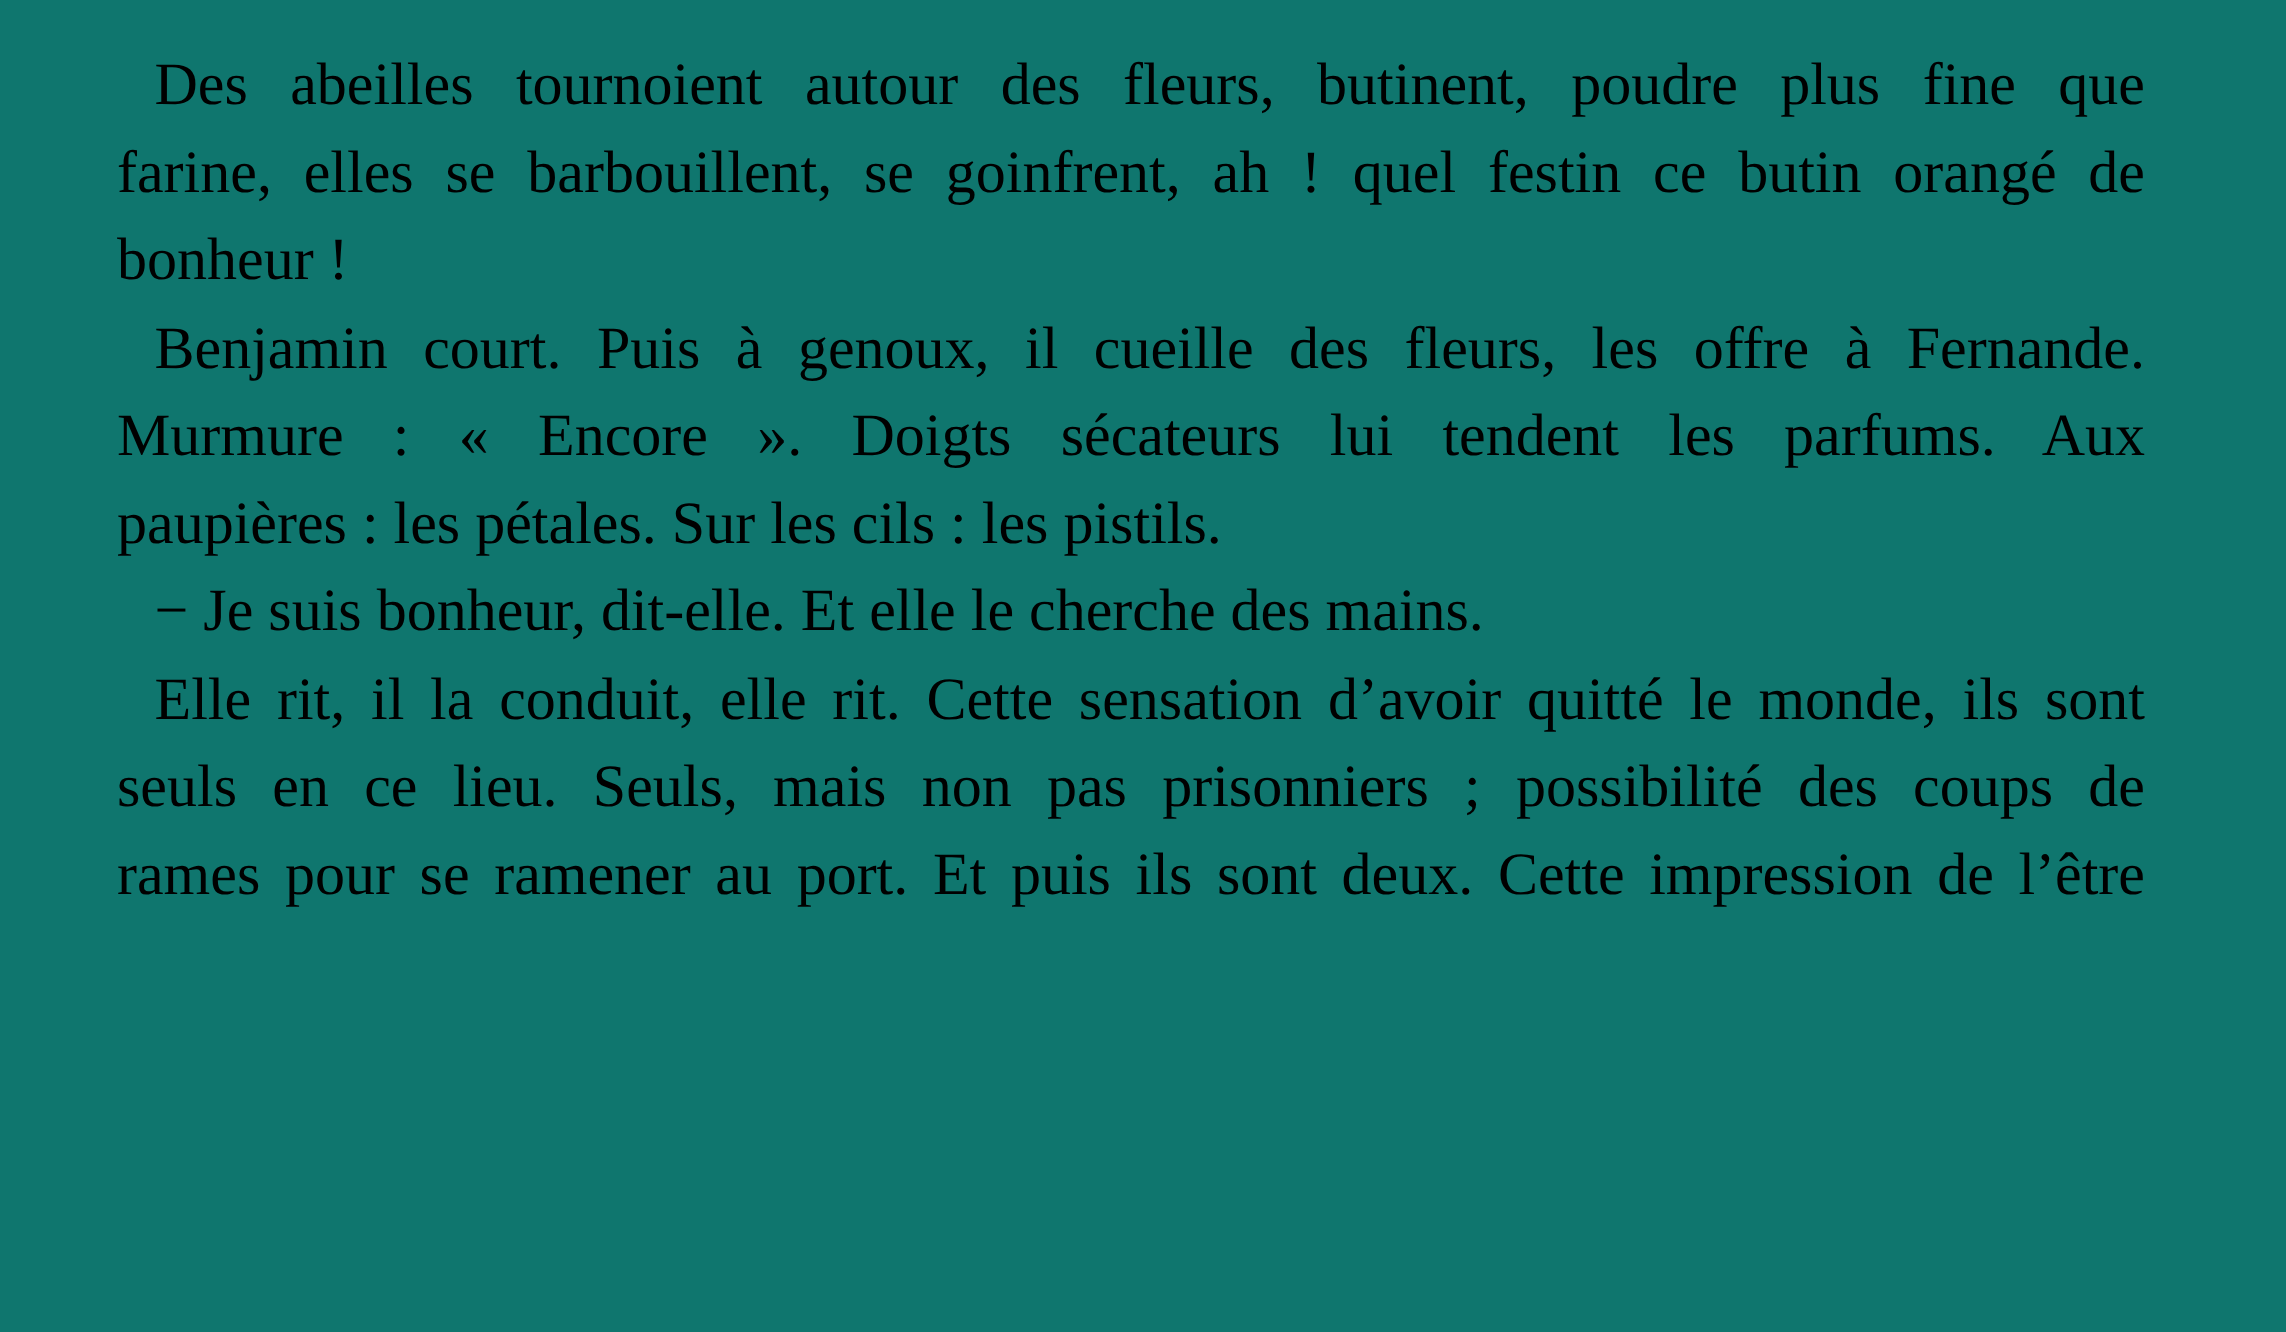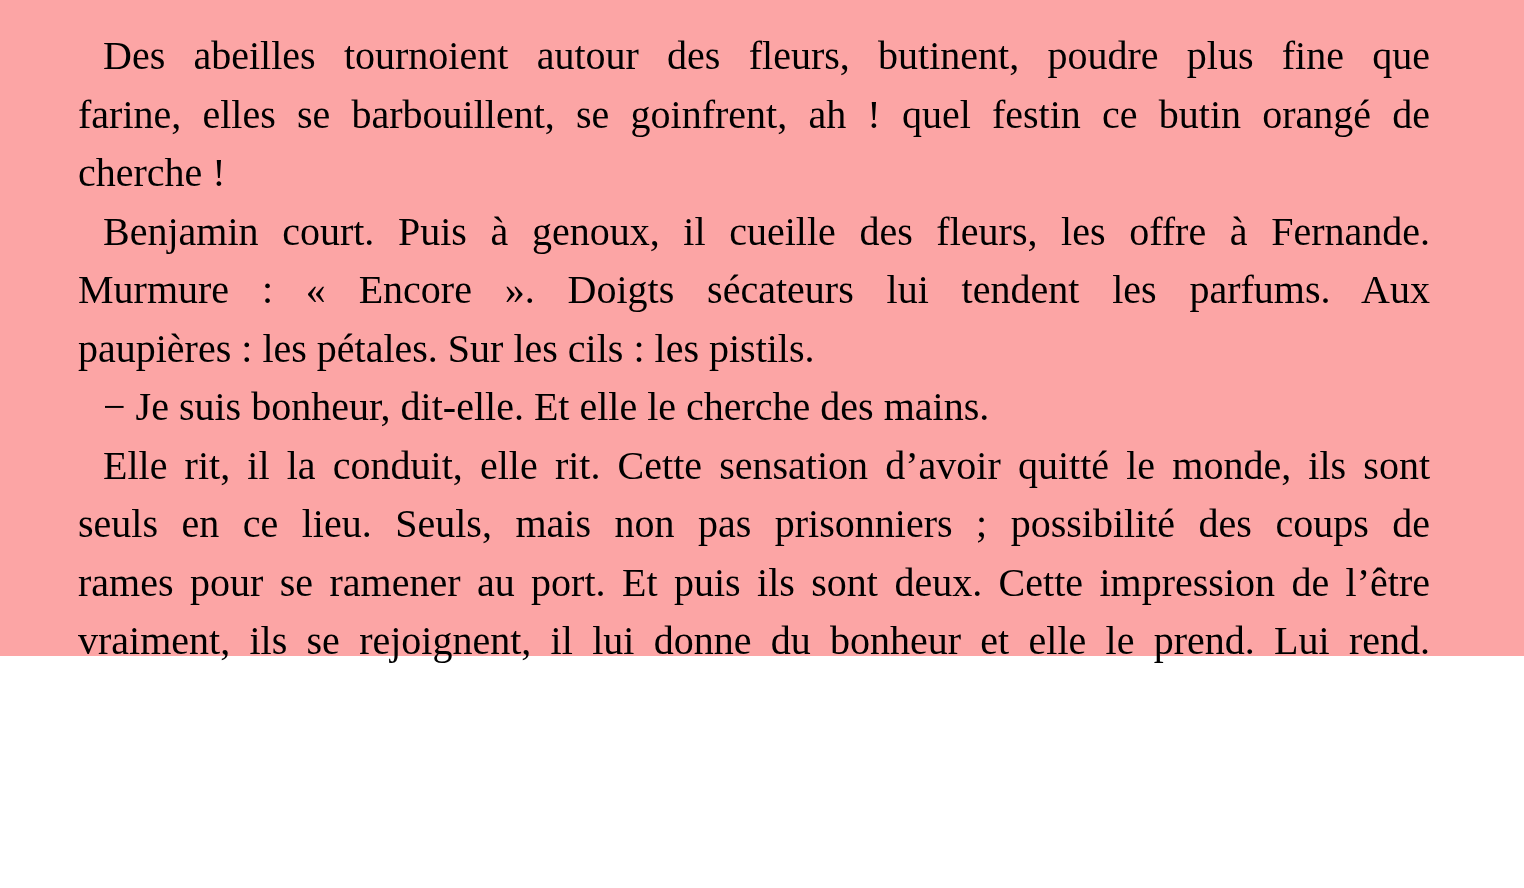--- a/index.html
+++ b/index.html
@@ -9,22 +9,22 @@
   body {
     width: 1524px;
     height: 888px;
     overflow: hidden;
     background: #ffffff;
   }
   .page {
     position: absolute;
     left: 0; top: 0;
     width: 1524px;
-    height: 656px;
-    background: #fca5a5;
+    height: 888px;
+    background: #0f766e;
   }
   .text-block {
     position: absolute;
     left: 78px;
     top: 27px;
     width: 1352px;
     font-family: "Liberation Serif", "DejaVu Serif", serif;
     font-size: 40px;
     line-height: 58.5px;
     color: #000000;
@@ -41,23 +41,22 @@
     text-indent: 25px;
   }
 </style>
 </head>
 <body style="background: rgb(255, 255, 255);">
 
 <div class="page">
   <div id="text-block" class="text-block" style="color: rgb(0, 0, 0);">
       <div class="line justify indent">Des abeilles tournoient autour des fleurs, butinent, poudre plus fine que</div>
       <div class="line justify">farine, elles se barbouillent, se goinfrent, ah ! quel festin ce butin orangé de</div>
-      <div class="line">cherche !</div>
+      <div class="line">bonheur !</div>
       <div class="line justify indent">Benjamin court. Puis à genoux, il cueille des fleurs, les offre à Fernande.</div>
       <div class="line justify">Murmure : « Encore ». Doigts sécateurs lui tendent les parfums.  Aux</div>
       <div class="line">paupières : les pétales. Sur les cils : les pistils.</div>
       <div class="line indent">− Je suis bonheur, dit-elle. Et elle le cherche des mains.</div>
       <div class="line justify indent">Elle rit, il la conduit, elle rit. Cette sensation d’avoir quitté le monde, ils sont</div>
       <div class="line justify">seuls en ce lieu. Seuls, mais non pas prisonniers ; possibilité des coups de</div>
       <div class="line justify">rames pour se ramener au port. Et puis ils sont deux. Cette impression de l’être</div>
-      <div class="line justify">vraiment, ils se rejoignent, il lui donne du bonheur et elle le prend. Lui rend.</div>
     </div>
 </div>
 
 </body></html>

